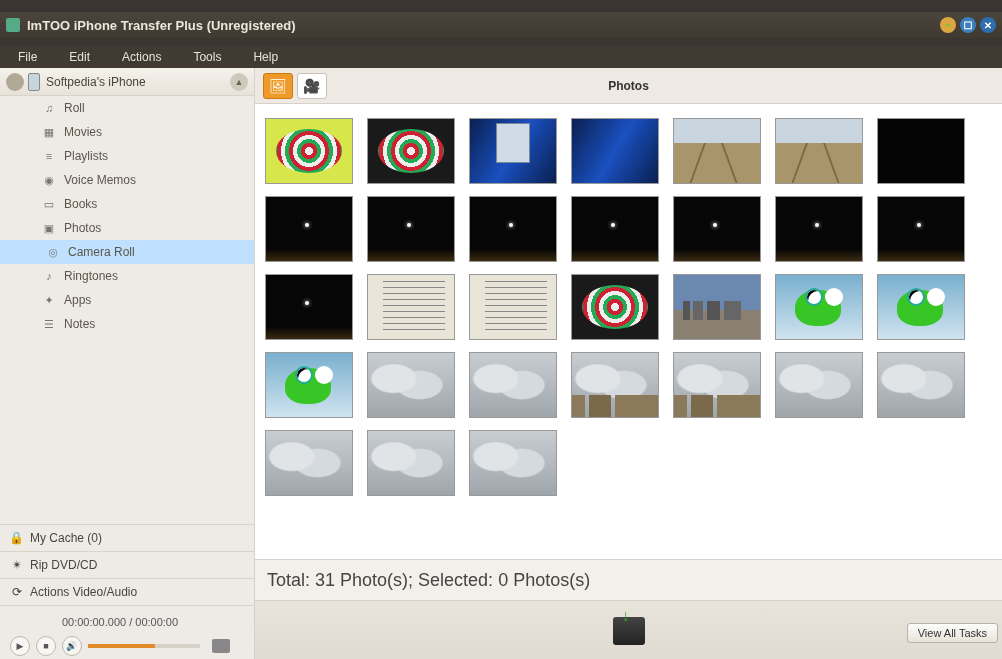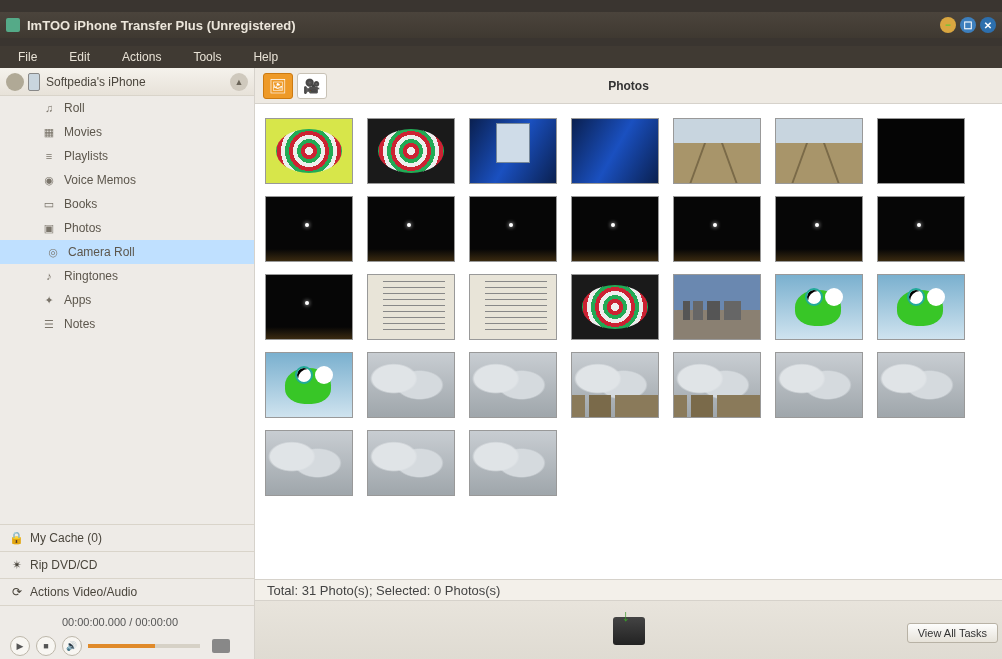--- a/index.html
+++ b/index.html
@@ -72,21 +72,21 @@
 .thumb.city { background:linear-gradient(#6a88b0 0 55%, #8a8072 55% 100%); }
 .thumb.city::after { content:""; position:absolute; left:10%; right:10%; top:40%; height:30%; background:linear-gradient(90deg,#555 0 10%,transparent 10% 15%,#666 15% 30%,transparent 30% 35%,#555 35% 55%,transparent 55% 60%,#666 60% 85%,transparent 85%);}
 .thumb.frog { background: linear-gradient(#7ab0cf,#cfe3ef); }
 .thumb.frog::before { content:""; position:absolute; left:22%; top:24%; width:54%; height:56%; background:#38c627; border-radius:48% 48% 42% 42%; }
 .thumb.frog::after { content:""; position:absolute; left:34%; top:20%; width:14px; height:14px; background:#fff; border-radius:50%; box-shadow: 20px 0 0 #fff, 4px 4px 0 -3px #000 inset; border:2px solid #2a9; }
 .thumb.cloud { background:linear-gradient(#c8cdd2,#9fa6ab); }
 .thumb.cloud::before { content:""; position:absolute; inset:0; background: radial-gradient(ellipse at 30% 40%, #e0e4e7 0 25%, transparent 28%), radial-gradient(ellipse at 60% 50%, #d5dade 0 30%, transparent 33%); }
 .thumb.cloud.bld::after { content:""; position:absolute; left:0; right:0; bottom:0; height:22px; background:linear-gradient(90deg,#8a7a5a 0 15%, transparent 15% 20%, #7a6a4a 20% 45%, transparent 45% 50%, #8a7a5a 50% 100%); }
 .thumb.blk { background:#050505; }
 
-.status { height:21px; border-top:1px solid #d6d2cb; background:#f3f0ea; font-size:13px; color:#444; display:flex; align-items:center; padding:0 12px; }
+.status { height:41px; border-top:1px solid #d6d2cb; background:#f3f0ea; font-size:18px; color:#444; display:flex; align-items:center; padding:0 12px; }
 .dropzone { height:60px; background:linear-gradient(#e8e4dc,#dfdbd2); display:flex; align-items:center; justify-content:center; border-top:1px solid #d6d2cb; }
 .dropzone .disk { width:32px; height:28px; background:linear-gradient(#444,#222); border-radius:3px; position:relative; }
 .dropzone .disk::before { content:"↓"; position:absolute; top:-10px; left:9px; color:#3a9a2a; font-weight:bold; font-size:16px; }
 
 .footer { position:absolute; right:4px; bottom:16px; }
 .view-tasks { background:linear-gradient(#fdfdfc,#e7e3da); border:1px solid #b8b2a5; border-radius:3px; font-size:11px; padding:3px 10px; cursor:pointer; color:#333; }
 </style>
 </head>
 <body>
 

